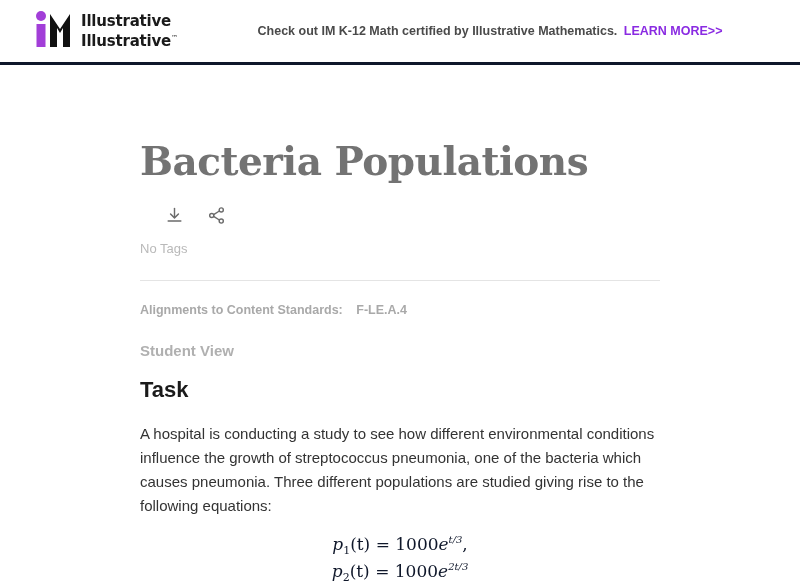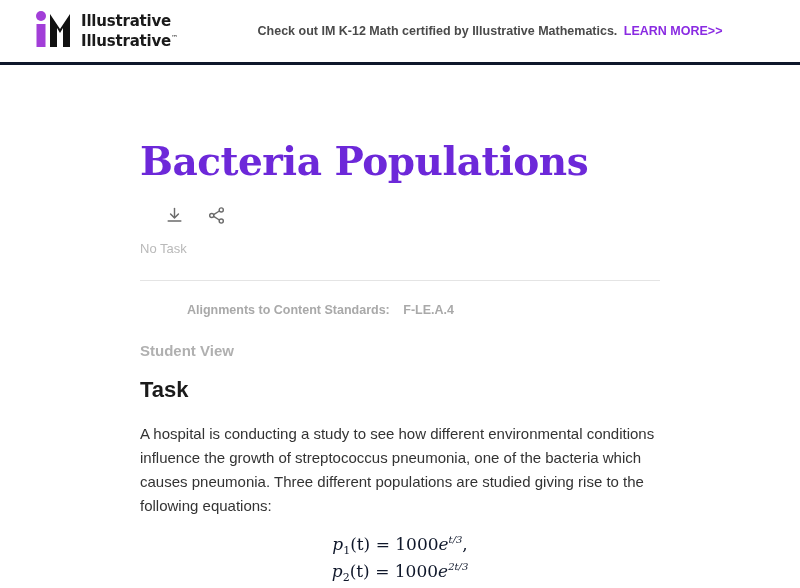--- a/index.html
+++ b/index.html
@@ -77,21 +77,21 @@
     width: 520px;
     margin: 0 auto;
     padding-left: 0;
     box-sizing: border-box;
   }
   .page-title {
     font-family: "DejaVu Serif", serif;
     font-weight: bold;
     font-size: 39px;
     line-height: 44px;
-    color: #6d28d9;
+    color: #737373;
     margin: 74px 0 0 0;
     letter-spacing: -0.5px;
   }
 
   .action-row {
     margin-top: 22px;
     display: flex;
     align-items: center;
     gap: 22px;
     padding-left: 24px;
@@ -116,21 +116,20 @@
     margin-top: 24px;
     border-top: 1px solid #e4e4e4;
     height: 0;
   }
 
   .meta-row {
     margin-top: 22px;
     font-size: 12.5px;
     color: #a9a9a9;
     font-weight: bold;
-    margin-left: 47px;
   }
   .meta-row .meta-value {
     color: #a9a9a9;
     font-weight: bold;
     margin-left: 10px;
   }
 
   .student-view {
     margin-top: 25px;
     font-size: 15px;
@@ -215,21 +214,21 @@
         <svg width="19" height="19" viewBox="0 0 24 24" fill="none" stroke="#6b6b6b" stroke-width="1.8" stroke-linecap="round" stroke-linejoin="round">
           <circle cx="18" cy="5" r="2.6"></circle>
           <circle cx="6" cy="12" r="2.6"></circle>
           <circle cx="18" cy="19" r="2.6"></circle>
           <path d="M8.4 10.8 L15.6 6.3"></path>
           <path d="M8.4 13.2 L15.6 17.7"></path>
         </svg>
       </span>
     </div>
 
-    <div class="no-tags">No Task</div>
+    <div class="no-tags">No Tags</div>
 
     <div class="divider"></div>
 
     <div class="meta-row">
       <span>Alignments to Content Standards:</span>
       <span class="meta-value">F-LE.A.4</span>
     </div>
 
     <div class="student-view">Student View</div>
 

